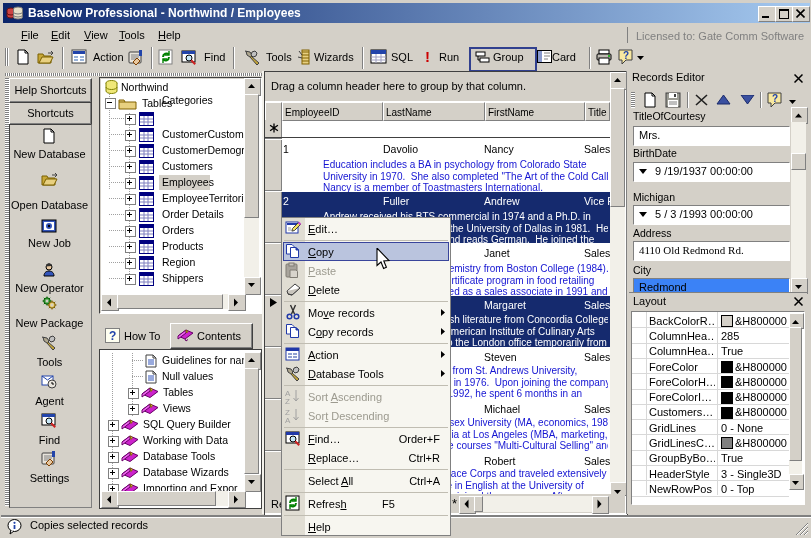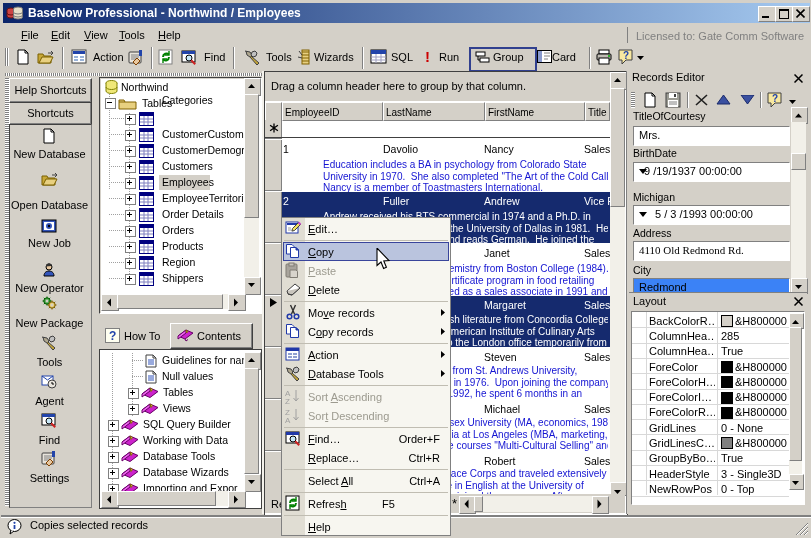--- a/index.html
+++ b/index.html
@@ -643,21 +643,21 @@
 
   <div class="abs f11" style="left:632px;top:110px;font-size:10.5px;">TitleOfCourtesy</div>
   <div class="abs sunken" style="left:632px;top:125px;width:155px;height:18px;background:#FFFFFF;">
         <div class="f11" style="padding:3px 0 0 5px;">Mrs.</div>
       </div>
   <div class="abs f11" style="left:632px;top:147px;font-size:10.5px;">BirthDate</div>
   <div class="abs sunken" style="left:632px;top:161px;width:155px;height:18px;background:#FFFFFF;">
         <svg class="abs" style="left:5px;top:6px" width="9" height="6">
           <path d="M0 0 h8 l-4 5 z" fill="#000"></path>
         </svg>
-        <div class="f11" style="padding:3px 0 0 10px;">9 /19/1937 00:00:00</div>
+        <div class="f11" style="padding:3px 0 0 21px;">9 /19/1937 00:00:00</div>
       </div>
   <div class="abs f11" style="left:632px;top:191px;font-size:10.5px;">Michigan</div>
   <div class="abs sunken" style="left:632px;top:204px;width:155px;height:18px;background:#FFFFFF;">
         <svg class="abs" style="left:5px;top:6px" width="9" height="6">
           <path d="M0 0 h8 l-4 5 z" fill="#000"></path>
         </svg>
         <div class="f11" style="padding:3px 0 0 21px;">5 / 3 /1993 00:00:00</div>
       </div>
   <div class="abs f11" style="left:632px;top:227px;font-size:10.5px;">Address</div>
   <div class="abs sunken" style="left:632px;top:240px;width:155px;height:18px;background:#FFFFFF;">
@@ -702,21 +702,21 @@
         <div class="abs f11" style="left:734px;top:360.5px;white-space:nowrap;">&amp;H800000</div>
         <div class="abs" style="left:631px;top:387.5px;width:157px;height:1px;background:#D8D8D8;"></div>
         <div class="abs f11" style="left:648px;top:375.8px;white-space:nowrap;max-width:66px;overflow:hidden;">ForeColorH…</div>
         <div class="abs" style="left:720px;top:375.2px;width:10px;height:10px;background:#000000;border:1px solid #000;"></div>
         <div class="abs f11" style="left:734px;top:375.8px;white-space:nowrap;">&amp;H800000</div>
         <div class="abs" style="left:631px;top:402.8px;width:157px;height:1px;background:#D8D8D8;"></div>
         <div class="abs f11" style="left:648px;top:391.1px;white-space:nowrap;max-width:66px;overflow:hidden;">ForeColorI…</div>
         <div class="abs" style="left:720px;top:390.5px;width:10px;height:10px;background:#000000;border:1px solid #000;"></div>
         <div class="abs f11" style="left:734px;top:391.1px;white-space:nowrap;">&amp;H800000</div>
         <div class="abs" style="left:631px;top:418.1px;width:157px;height:1px;background:#D8D8D8;"></div>
-        <div class="abs f11" style="left:648px;top:406.40000000000003px;white-space:nowrap;max-width:66px;overflow:hidden;">ForeColorR…</div>
+        <div class="abs f11" style="left:648px;top:406.40000000000003px;white-space:nowrap;max-width:66px;overflow:hidden;">Customers…</div>
         <div class="abs" style="left:720px;top:405.8px;width:10px;height:10px;background:#000000;border:1px solid #000;"></div>
         <div class="abs f11" style="left:734px;top:406.40000000000003px;white-space:nowrap;">&amp;H800000</div>
         <div class="abs" style="left:631px;top:433.40000000000003px;width:157px;height:1px;background:#D8D8D8;"></div>
         <div class="abs f11" style="left:648px;top:421.70000000000005px;white-space:nowrap;max-width:66px;overflow:hidden;">GridLines</div>
         <div class="abs f11" style="left:720px;top:421.70000000000005px;white-space:nowrap;">0 - None</div>
         <div class="abs" style="left:631px;top:448.7px;width:157px;height:1px;background:#D8D8D8;"></div>
         <div class="abs f11" style="left:648px;top:437px;white-space:nowrap;max-width:66px;overflow:hidden;">GridLinesC…</div>
         <div class="abs" style="left:720px;top:436.4px;width:10px;height:10px;background:#808080;border:1px solid #000;"></div>
         <div class="abs f11" style="left:734px;top:437px;white-space:nowrap;">&amp;H800000</div>
         <div class="abs" style="left:631px;top:464.00000000000006px;width:157px;height:1px;background:#D8D8D8;"></div>

